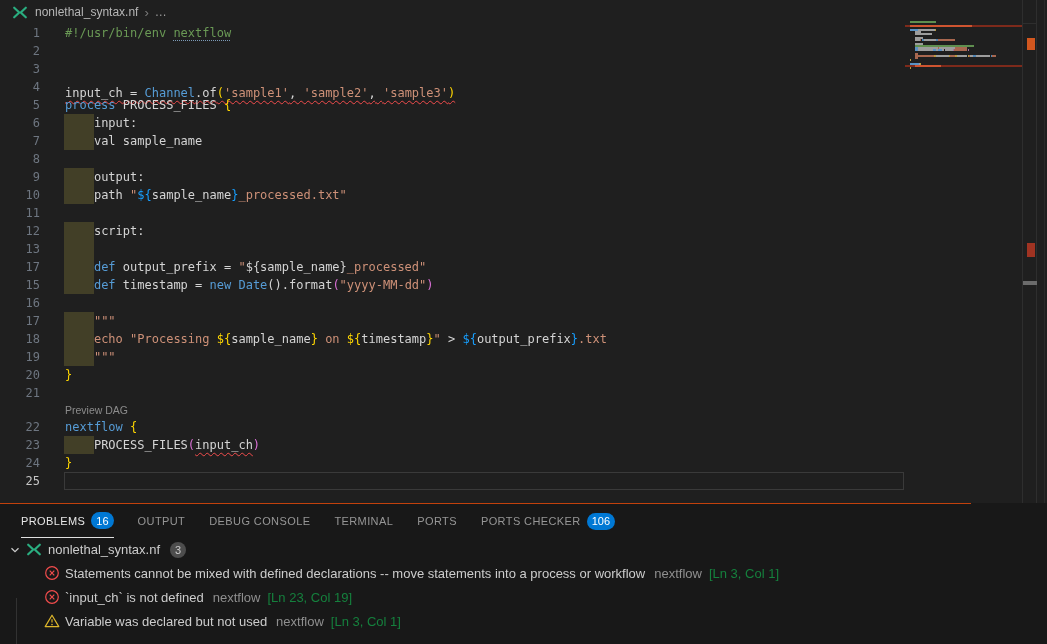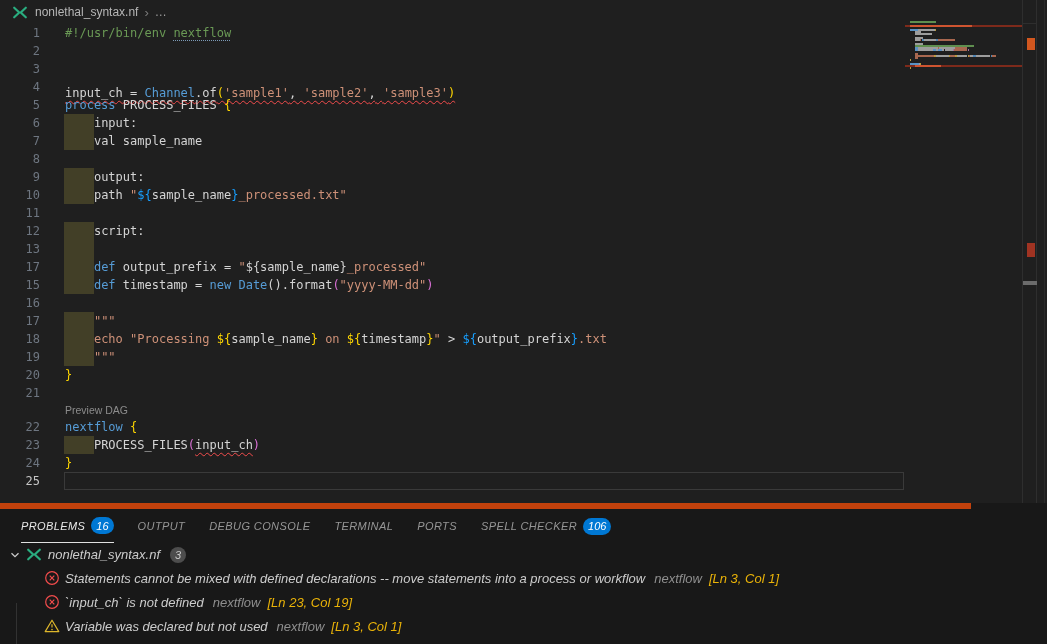--- a/index.html
+++ b/index.html
@@ -38,37 +38,37 @@
   .mm-seg { position:absolute; top:0; height:1.6px; }
   .mm-bar { position:absolute; left:0; top:0; width:117px; height:2px; }
 
   
   .vline { position:absolute; top:0; width:1px; height:503px; background:#2e2e2e; }
   .thumb-top { position:absolute; left:1022px; top:23px; width:15px; height:1px; background:#2e2e2e; }
   .ruler-marker { position:absolute; left:1027px; width:8px; }
   .ruler-gray { position:absolute; left:1023px; top:281px; width:14px; height:4px; background:#6b6b6b; }
 
   
-  .panel { position:absolute; top:503px; left:0; width:971px; height:141px; background:#181818; border-top:6px solid #c2410c;font-style:italic; }
+  .panel { position:absolute; top:503px; left:0; width:971px; height:141px; background:#181818; border-top:1px solid #c2410c; }
   .panel-tabs { display:flex; align-items:center; gap:24px; height:34px; padding-left:21px; }
   .panel-tab { display:flex; align-items:center; gap:6px; height:34px; font-size:11px; letter-spacing:.4px; color:#969696; cursor:pointer; }
   .panel-tab.active { color:#e7e7e7; border-bottom:1px solid #e0e0e0; }
   .badge { background:var(--badge-bg); color:#fff; font-size:11px; height:17px; min-width:17px; padding:0 5px;
            border-radius:9px; display:flex; align-items:center; justify-content:center; letter-spacing:0; }
   .tree { position:relative; }
   .tree-guide { position:absolute; left:16px; top:60px; width:1px; height:73px; background:#323232; }
   .file-row { display:flex; align-items:center; height:23px; padding-left:8px; color:#cccccc; font-size:13px; cursor:pointer; }
   .file-row .chev { width:14px; height:14px; margin-right:4px; }
   .file-row .nf-icon { width:16px; height:15px; margin-right:6px; }
   .count-badge { background:#4d4d4d; color:#cccccc; font-size:11px; height:16px; min-width:16px; padding:0 4px;
                  border-radius:9px; display:flex; align-items:center; justify-content:center; margin-left:10px; }
   .prob-row { display:flex; align-items:center; height:24px; padding-left:44px; font-size:13px; color:#cccccc; cursor:pointer; }
   .prob-row .sev { width:16px; height:16px; margin-right:5px; flex:none; }
   .prob-row .src { color:#8f8f8f; margin-left:9px; }
-  .prob-row .loc { color:#eab308; margin-left:7px; }
+  .prob-row .loc { color:#15803d; margin-left:7px; }
 </style>
 </head>
 <body>
 
 <div class="screen">
 
   <div class="editor">
 
     <div class="breadcrumb">
       <svg class="nf-icon" viewBox="0 0 22 16">
@@ -248,21 +248,21 @@
         <div class="panel-tab">
           <span>DEBUG CONSOLE</span>
         </div>
         <div class="panel-tab">
           <span>TERMINAL</span>
         </div>
         <div class="panel-tab">
           <span>PORTS</span>
         </div>
         <div class="panel-tab">
-          <span>SPELL CHECKER</span>
+          <span>PORTS CHECKER</span>
           <span class="badge">106</span>
         </div>
       </div>
 
     <div class="tree">
       <div class="tree-guide"></div>
 
       <div class="file-row">
         <svg class="chev" viewBox="0 0 16 16">
           <path d="M4 6 L8 10 L12 6" fill="none" stroke="#cccccc" stroke-width="1.4"></path>

